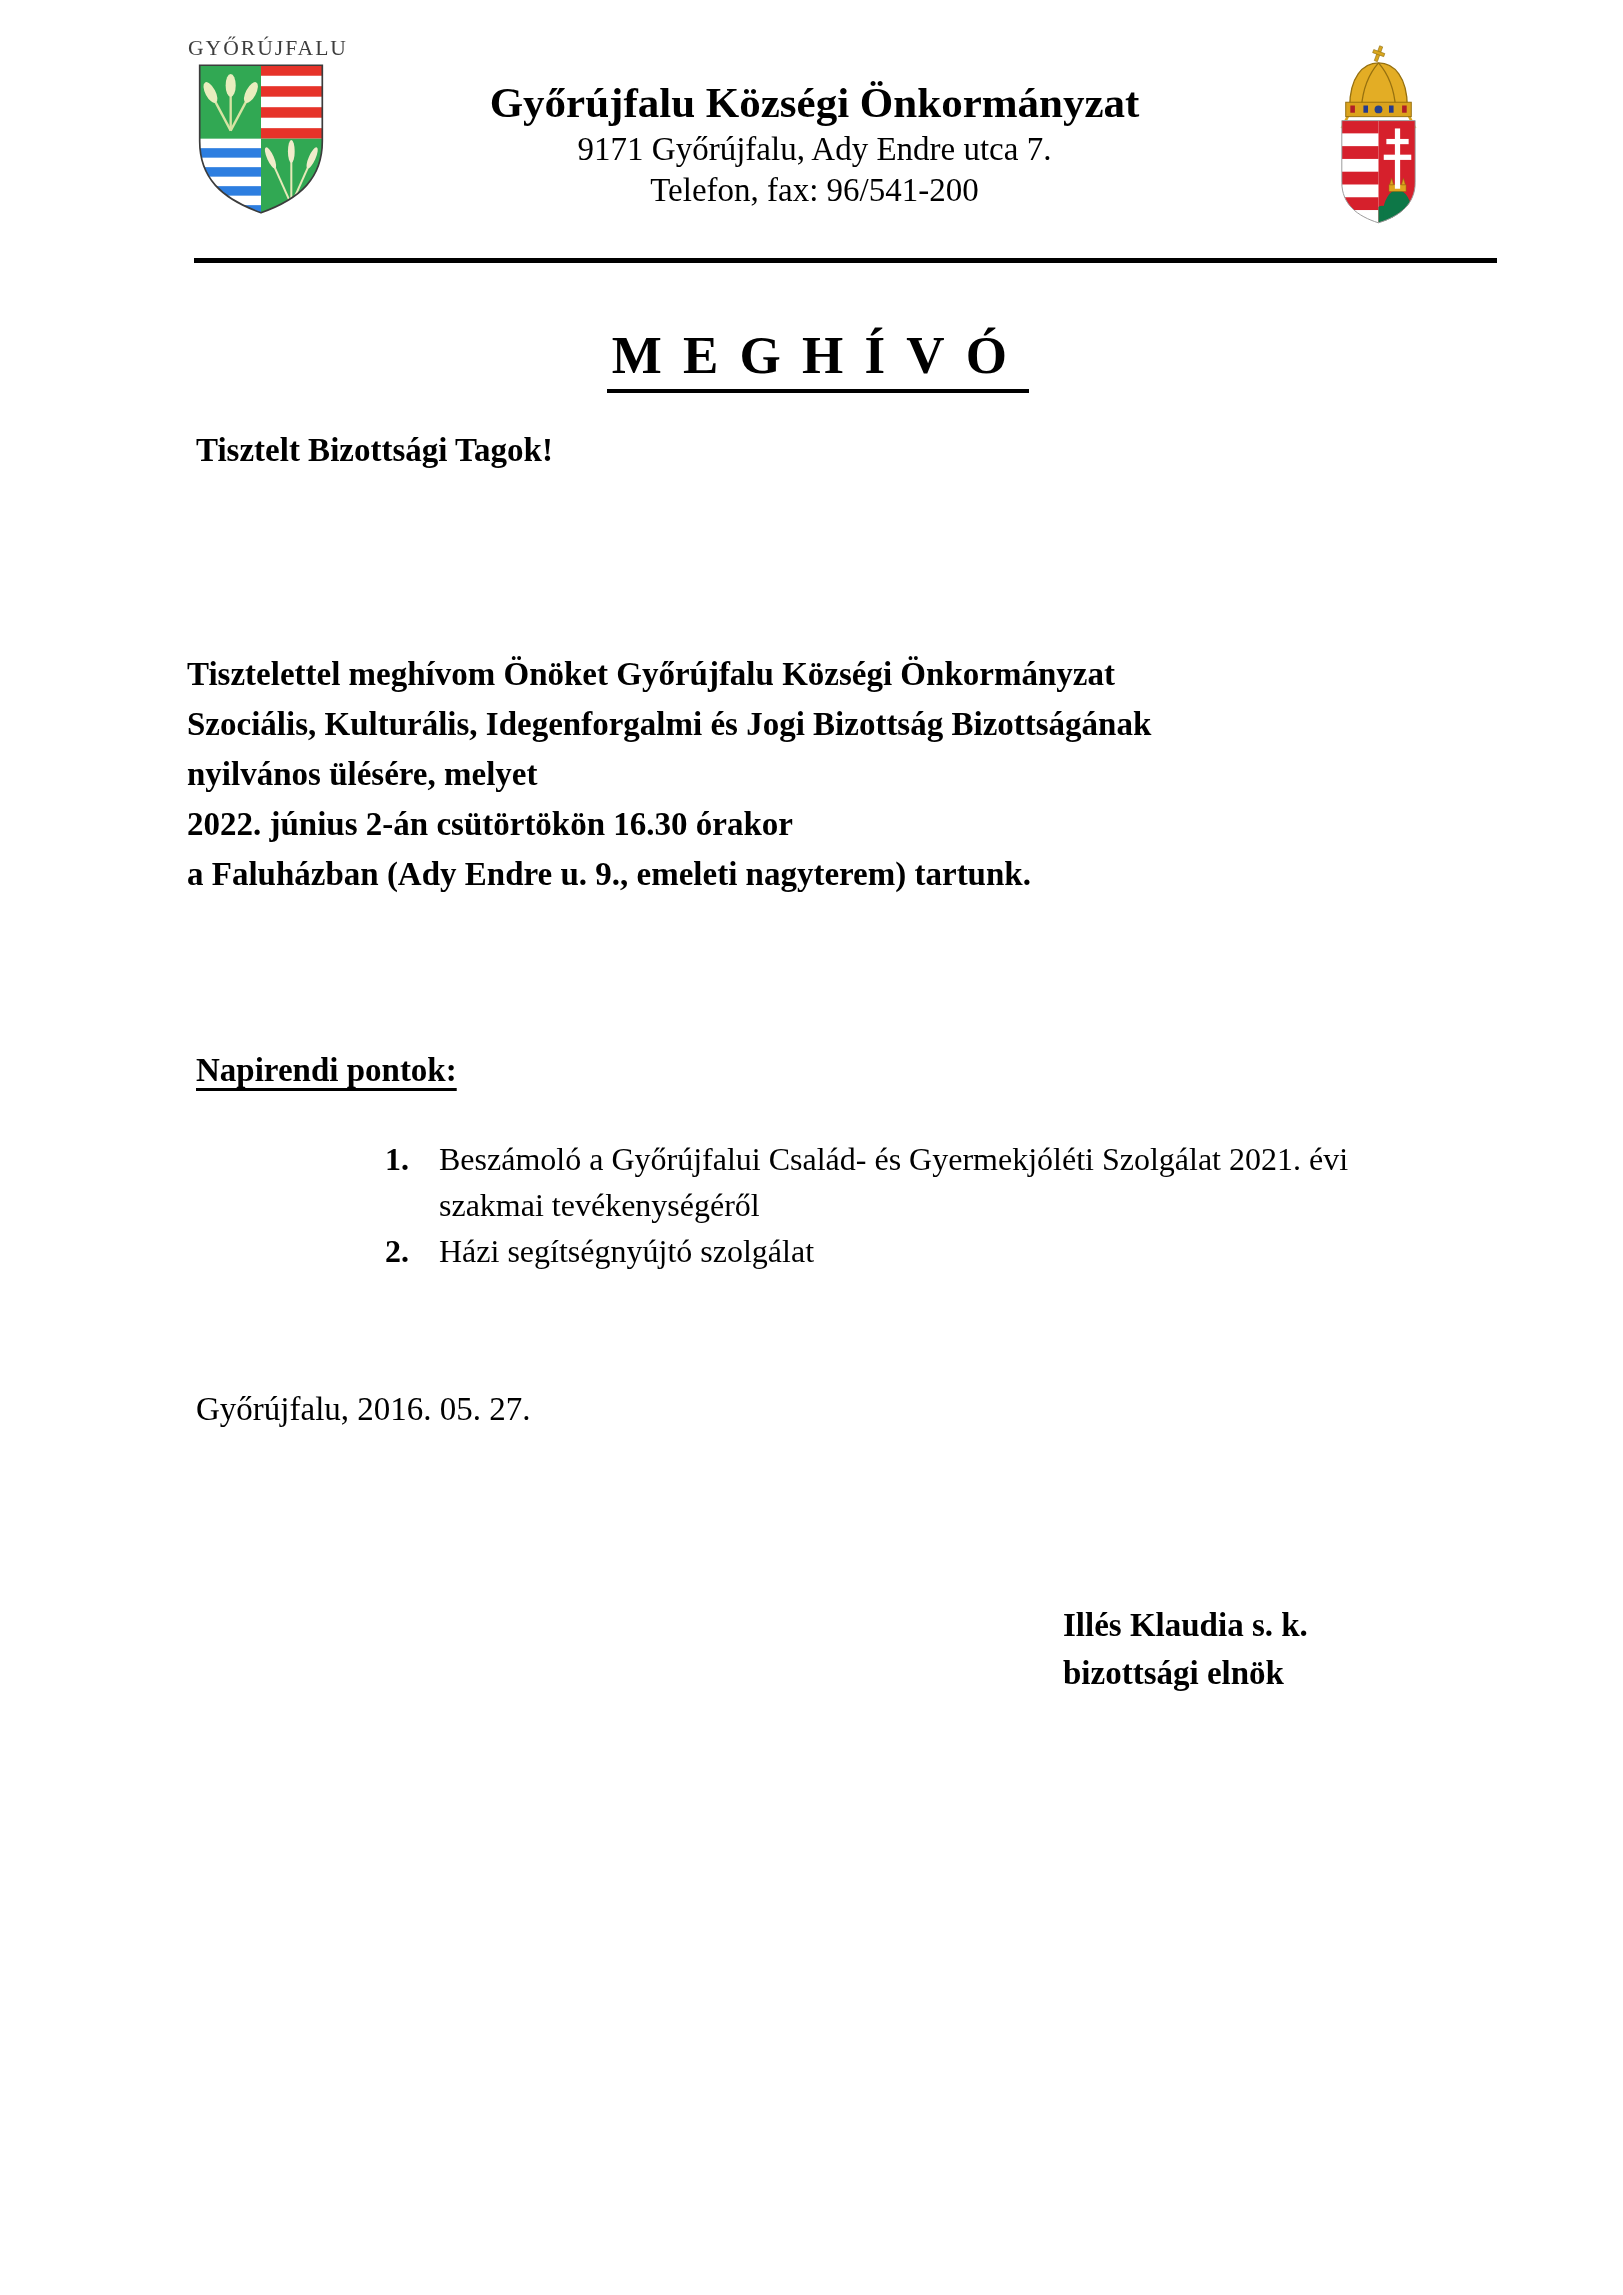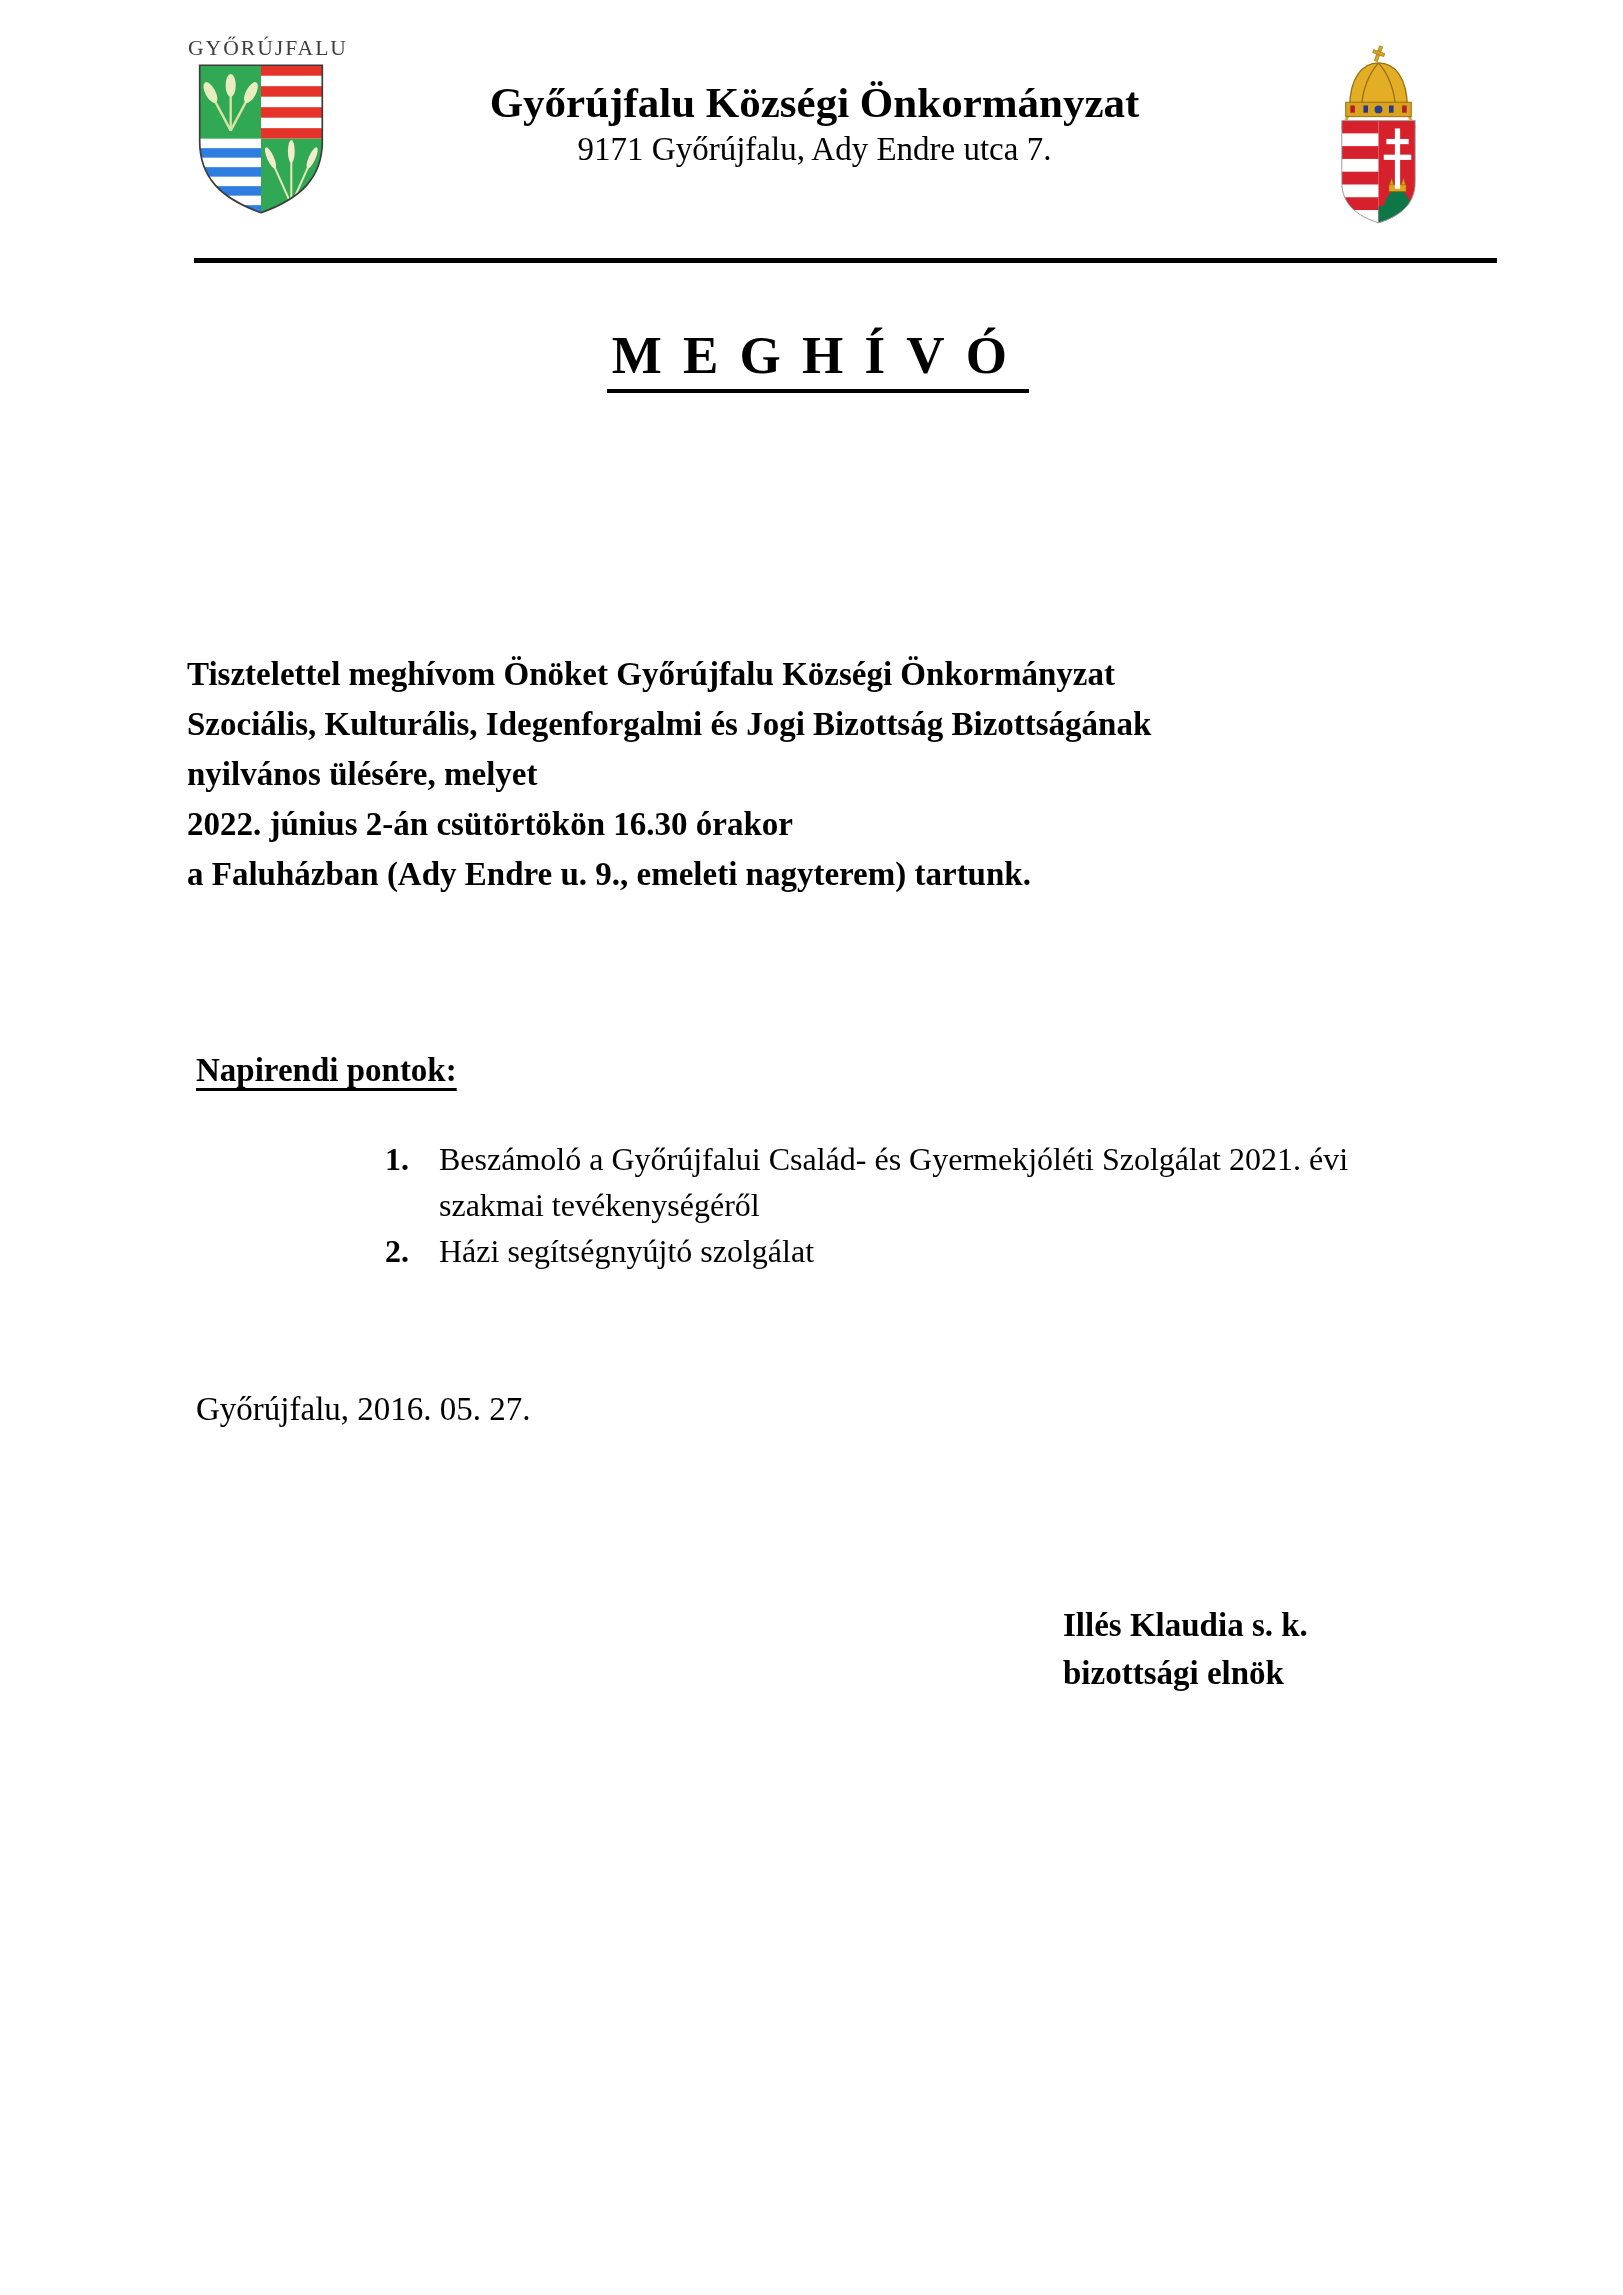--- a/index.html
+++ b/index.html
@@ -120,20 +120,21 @@
             </g>
         </g>
       </g>
       <use href="#shL" fill="none" stroke="#3c3c3c" stroke-width="2.5"></use>
     </svg>
   </div>
 
   <div class="header-center">
     <div class="org-title">Győrújfalu Községi Önkormányzat</div>
     <div class="org-addr">9171 Győrújfalu, Ady Endre utca 7.</div>
+    <div class="org-phone">Telefon, fax: 96/541-200</div>
   </div>
 
   <svg class="logo-right" width="97" height="182" viewBox="0 0 148 276">
     <defs>
       <path id="shH" d="M18,116 H130 V210 C130,244 106,262 74,272 C42,262 18,244 18,210 Z"></path>
       <clipPath id="shHc">
           <use href="#shH"></use>
         </clipPath>
       <clipPath id="rHalf">
           <rect x="74" y="110" width="60" height="166"></rect>
@@ -186,20 +187,21 @@
     <use href="#shH" fill="none" stroke="#9a9a9a" stroke-width="1.5"></use>
   </svg>
 
   <div class="rule rule-top"></div>
 
   <div class="heading-wrap">
     <span class="heading">MEGHÍVÓ</span>
   </div>
 
   <div class="salutation">
+    <div>Tisztelt Bizottsági Tagok!</div>
   </div>
 
   <div class="body-par">
     <div>Tisztelettel meghívom Önöket Győrújfalu Községi Önkormányzat</div>
     <div>Szociális, Kulturális, Idegenforgalmi és Jogi Bizottság Bizottságának</div>
     <div>nyilvános ülésére, melyet</div>
     <div>2022. június 2-án csütörtökön 16.30 órakor</div>
     <div>a Faluházban (Ady Endre u. 9., emeleti nagyterem) tartunk.</div>
   </div>
 

